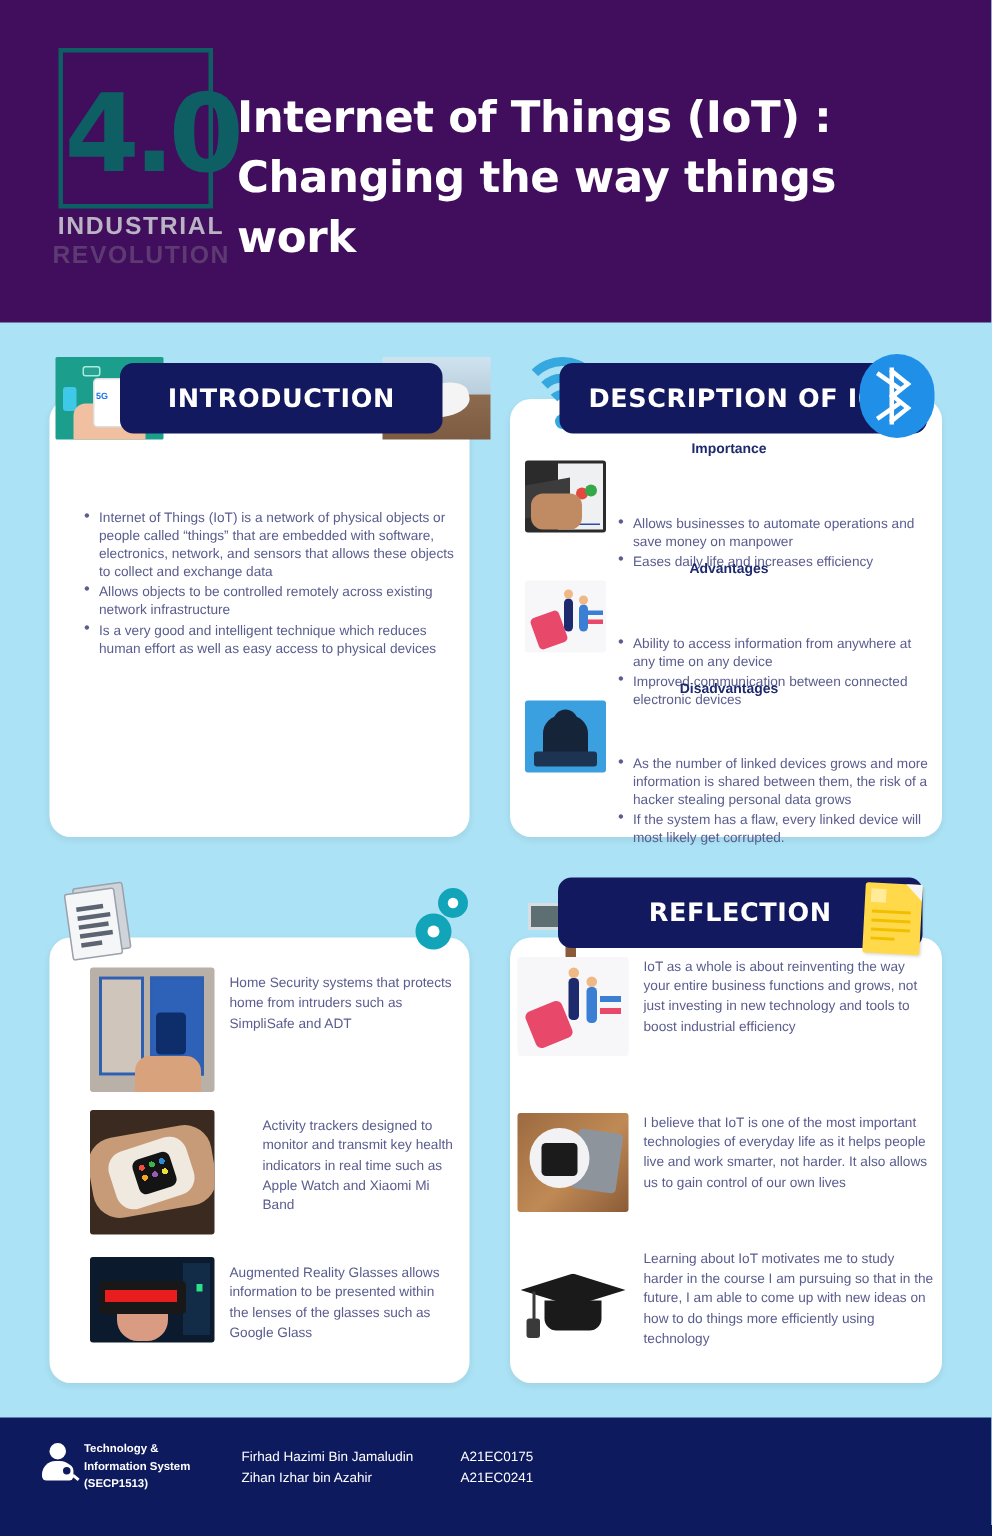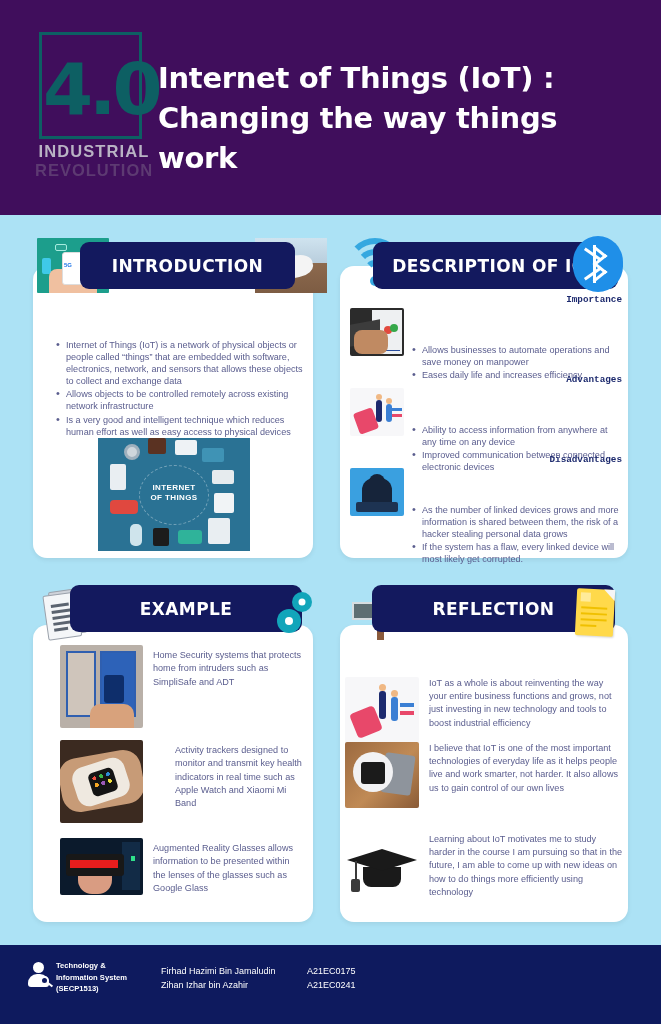--- a/index.html
+++ b/index.html
@@ -151,22 +151,22 @@
     margin-top: 36px;
   }
   ul.bul { list-style: none; }
   ul.bul li { position: relative; padding-left: 11px; margin-bottom: 1px; }
   ul.bul li:before {
     content: "\2022"; position: absolute; left: 1px; top: -1px; font-size: 11px; color: #5a5d8e;
   }
   .intro-list { position: absolute; left: 55px; top: 303px; width: 248px; }
 
   .subhead {
-    text-align: right; font-weight: 700; color: #1d2a6e; font-size: 9.3px;
-    font-family: Liberation Mono, monospace;
+    text-align: center; font-weight: 700; color: #1d2a6e; font-size: 9.3px;
+    font-family: Liberation Sans, sans-serif;
   }
 
   
   .desc-block { position: absolute; }
   .desc-imp  { left: 350px; top: 294px; width: 272px; }
   .desc-adv  { left: 350px; top: 374px; width: 272px; }
   .desc-dis  { left: 350px; top: 454px; width: 272px; }
   .desc-row  { display: flex; gap: 7px; align-items: flex-start; margin-top: 3px; }
   .desc-thumb { flex: 0 0 auto; border-radius: 2px; overflow: hidden; }
 
@@ -223,21 +223,21 @@
 
   .th-ar { background:#0b1a2c; }
   .th-ar .vis { position:absolute; left:6px; top:16px; width:58px; height:22px; background:#181818; border-radius:3px;}
   .th-ar .red { position:absolute; left:10px; top:22px; width:48px; height:8px; background:#e81d1d;}
   .th-ar .face{ position:absolute; left:18px; top:36px; width:34px; height:20px; background:#d99c82; border-radius:0 0 14px 14px;}
   .th-ar .gl  { position:absolute; right:8px; top:18px; width:4px; height:5px; background:#2fe08a;}
   .th-ar .bg1 { position:absolute; left:62px; top:4px; width:18px; height:48px; background:#14304d; opacity:.8;}
 
   
   .rf-row { position: absolute; display: flex; gap: 10px; align-items: flex-start; }
-  .rf1 { left: 345px; top: 677px; width: 278px; }
+  .rf1 { left: 345px; top: 638px; width: 278px; }
   .rf2 { left: 345px; top: 742px; width: 278px; }
   .rf3 { left: 345px; top: 833px; width: 278px; }
   .rf-thumb { flex: 0 0 auto; width: 74px; height: 66px; position:relative; border-radius:2px; overflow:hidden;}
   .rf-text { color:#5a5d8e; font-size:9.1px; line-height:13.2px; }
   .rf1 .rf-text, .rf2 .rf-text { padding-top:0px; }
 
   .th-people2 { background:#f7f7f9; }
   .th-people2 .ph { position:absolute; left:8px; top:32px; width:26px; height:26px; background:#e8486a; border-radius:4px; transform:rotate(-22deg);}
   .th-people2 .p1 { position:absolute; left:34px; top:14px; width:7px; height:28px; background:#1d2a6e; border-radius:3px;}
   .th-people2 .p2 { position:absolute; left:46px; top:20px; width:7px; height:24px; background:#3b7fd4; border-radius:3px;}
@@ -316,39 +316,20 @@
   <div class="banner banner-intro">
     <span>INTRODUCTION</span>
   </div>
 
   <ul class="bul body-text intro-list">
     <li>Internet of Things (IoT) is a network of physical objects or people called “things” that are embedded with software, electronics, network, and sensors that allows these objects to collect and exchange data</li>
     <li>Allows objects to be controlled remotely across existing network infrastructure</li>
     <li>Is a very good and intelligent technique which reduces human effort as well as easy access to physical devices</li>
   </ul>
 
-  <div style="position:absolute;left:98px;top:438px;width:152px;height:113px;background:#2a7294;overflow:hidden;">
-    <div style="position:absolute;left:41px;top:27px;width:70px;height:60px;border:1px dashed rgba(255,255,255,.35);border-radius:50%;"></div>
-    <div style="position:absolute;left:0;top:45px;width:152px;text-align:center;color:#fff;font-size:8px;font-weight:700;line-height:10px;letter-spacing:.4px;">
-      <span>INTERNET</span><br>
-      <span>OF THINGS</span>
-    </div>
-    <div style="position:absolute;left:12px;top:26px;width:16px;height:26px;background:#e9eef2;border-radius:2px;"></div>
-    <div style="position:absolute;left:26px;top:6px;width:16px;height:16px;background:#cfd6dc;border-radius:50%;border:3px solid #9fb0bd;"></div>
-    <div style="position:absolute;left:50px;top:0px;width:18px;height:16px;background:#5a3222;border-radius:2px;"></div>
-    <div style="position:absolute;left:77px;top:2px;width:22px;height:15px;background:#eef2f5;border-radius:2px;"></div>
-    <div style="position:absolute;left:104px;top:10px;width:22px;height:14px;background:#3f93b5;border-radius:2px;"></div>
-    <div style="position:absolute;left:114px;top:32px;width:22px;height:14px;background:#e6ebee;border-radius:2px;"></div>
-    <div style="position:absolute;left:116px;top:55px;width:20px;height:20px;background:#f1f4f6;border-radius:2px;"></div>
-    <div style="position:absolute;left:110px;top:80px;width:22px;height:26px;background:#e9eef2;border-radius:2px;"></div>
-    <div style="position:absolute;left:80px;top:92px;width:24px;height:14px;background:#2fb39a;border-radius:3px;"></div>
-    <div style="position:absolute;left:55px;top:90px;width:16px;height:18px;background:#1c1c1c;border-radius:2px;"></div>
-    <div style="position:absolute;left:32px;top:86px;width:12px;height:22px;background:#cfe4ec;border-radius:5px;"></div>
-    <div style="position:absolute;left:12px;top:62px;width:28px;height:14px;background:#e0483f;border-radius:4px;"></div>
-  </div>
 
   <div class="card card-desc"></div>
 
   <div class="wifi">
     <span class="a"></span>
       <span class="b"></span>
       <span class="c"></span>
       <span class="dot"></span>
   </div>
   <div class="banner banner-desc">
@@ -419,23 +400,20 @@
   <div class="docico">
     <div class="p2"></div>
     <div class="p1">
       <i style="top:9px;width:18px;"></i>
         <i style="top:15px;width:22px;"></i>
       <i style="top:21px;width:20px;"></i>
         <i style="top:27px;width:22px;"></i>
         <i style="top:33px;width:14px;"></i>
     </div>
   </div>
-  <div class="banner banner-example">
-    <span>EXAMPLE</span>
-  </div>
   <div class="gear gear1">
       <div class="hole"></div>
     </div>
   <div class="gear gear2">
       <div class="hole"></div>
     </div>
 
   <div class="ex-row ex1">
     <div class="ex-thumb th-door">
       <div class="dl"></div>

